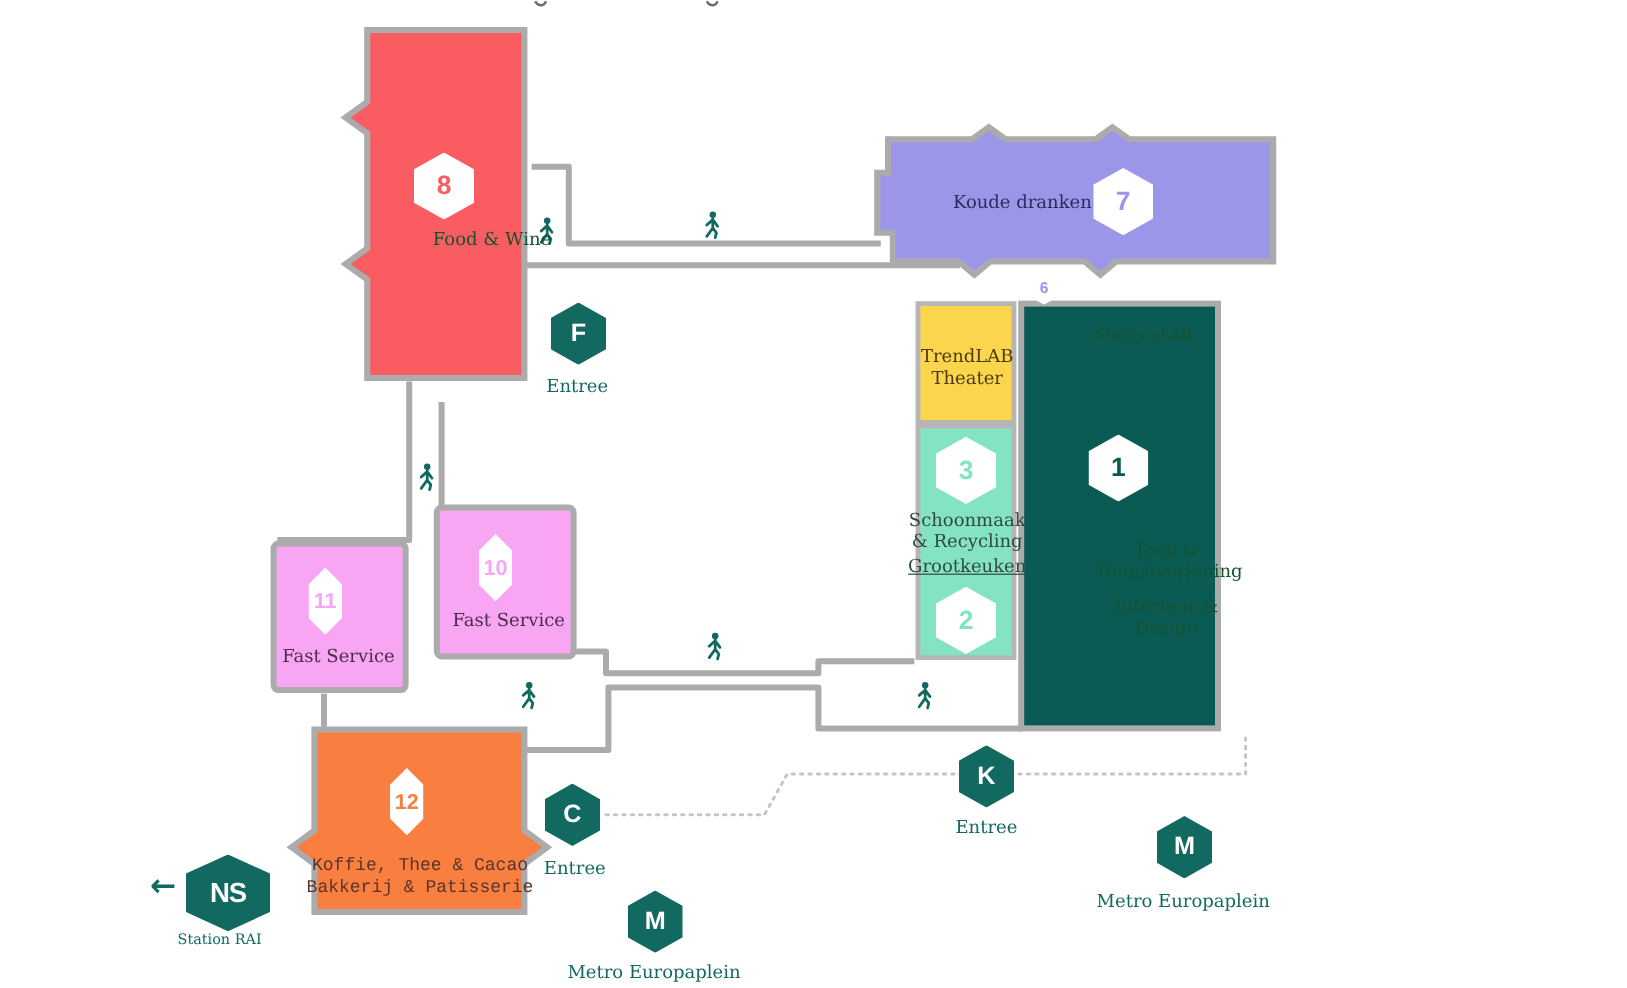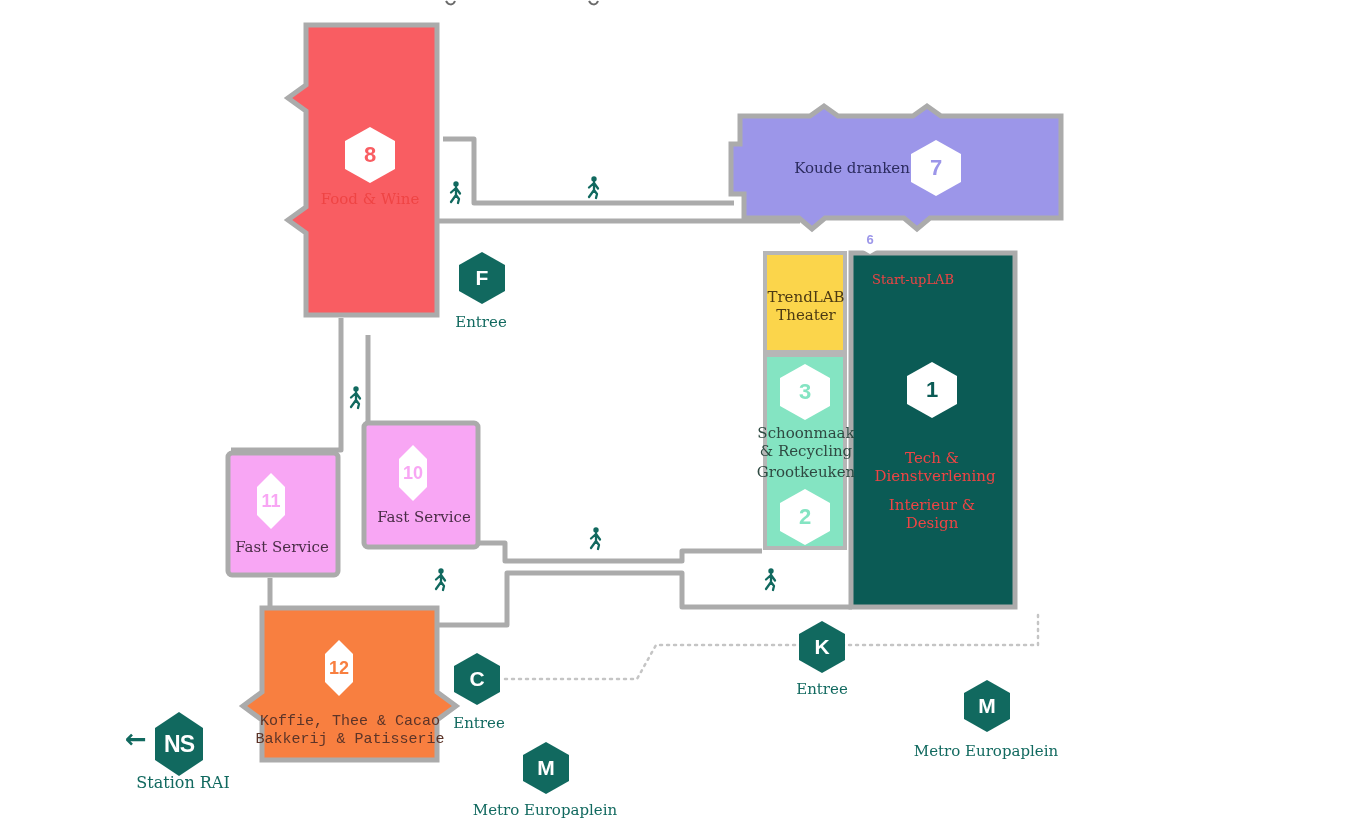--- a/index.html
+++ b/index.html
@@ -6,21 +6,21 @@
   .stage{
     position:relative;width:1356px;height:823px;background:#fff;overflow:hidden;
     font-family:"DejaVu Serif", serif;
   }
   .stage svg{position:absolute;left:0;top:0;}
   .lbl{
     position:absolute;transform:translate(-50%,-50%);
     text-align:center;font-size:15px;line-height:1.2;white-space:nowrap;
   }
   .wrap{white-space:normal;}
-  .lbl.white{color:#ef4444;}
+  .lbl.white{color:#14532d;margin-left:40px;}
   .lbl.teal{color:var(--teal);}
   .lbl.purple-ink{color:var(--purple-ink);}
   .lbl.yellow-ink{color:var(--yellow-ink);}
   .lbl.mint-ink{color:var(--mint-ink);}
   .lbl.pink-ink{color:var(--pink-ink);}
   .lbl.orange-ink{color:var(--orange-ink);font-family:Liberation Mono, monospace;}
   .hex{
     position:absolute;display:flex;align-items:center;justify-content:center;
     clip-path:polygon(50% 0%,100% 25%,100% 75%,50% 100%,0% 75%,0% 25%);
     font-family:"Liberation Sans", sans-serif;font-weight:bold;
@@ -30,21 +30,21 @@
   .n-red{color:var(--red);}
   .n-purple{color:var(--purple);}
   .n-tealhall{color:var(--teal-hall);}
   .n-mint{color:var(--mint);}
   .n-pink{color:var(--pink);}
   .n-orange{color:var(--orange);}
   .big{width:50px;height:56px;font-size:22px;}
   .big2{width:28px;height:56px;font-size:18px;}
   .small6{width:26px;height:30px;font-size:13px;}
   .entr{width:46px;height:52px;font-size:21px;}
-  .ns{width:48px;height:64px;font-size:23px;letter-spacing:-1px;}
+  .ns{width:70px;height:64px;font-size:23px;letter-spacing:-1px;}
   .title{
     position:absolute;transform:translate(-50%,-50%);
     font-family:"Liberation Sans", sans-serif;font-weight:bold;
     font-size:35px;letter-spacing:0px;color:var(--title);white-space:nowrap;
   }
   .arrow{
     position:absolute;transform:translate(-50%,-50%);
     color:var(--teal);font-family:"DejaVu Sans", sans-serif;
     font-size:26px;font-weight:bold;line-height:1;
   }
@@ -125,21 +125,21 @@
       <span>12</span>
     </div>
 
   <div class="lbl white" style="left:370px;top:199px;">Food &amp; Wine</div>
   <div class="lbl purple-ink" style="left:852px;top:168px;">Koude dranken</div>
   <div class="lbl white" style="left:913px;top:280px;font-size:13px;">Start-upLAB</div>
   <div class="lbl white wrap" style="left:932px;top:467px;width:115px;">Tech &amp; Dienstverlening</div>
   <div class="lbl white wrap" style="left:932px;top:514px;width:115px;">Interieur &amp; Design</div>
   <div class="lbl yellow-ink wrap" style="left:806px;top:306px;width:92px;">TrendLAB Theater</div>
   <div class="lbl mint-ink wrap" style="left:806px;top:442px;width:100px;">Schoonmaak &amp; Recycling</div>
-  <div class="lbl mint-ink" style="left:806px;top:472px;">Grootkeuken</div>
+  <div class="lbl mint-ink" style="left:806px;top:472px;text-decoration:underline;">Grootkeuken</div>
   <div class="lbl pink-ink" style="left:424px;top:517px;">Fast Service</div>
   <div class="lbl pink-ink" style="left:282px;top:547px;">Fast Service</div>
   <div class="lbl orange-ink" style="left:350px;top:722px;">Koffie, Thee &amp; Cacao</div>
   <div class="lbl orange-ink" style="left:350px;top:740px;">Bakkerij &amp; Patisserie</div>
 
   <div class="hex hex-teal entr" style="left:459px;top:252px;">
       <span>F</span>
     </div>
   <div class="lbl teal" style="left:481px;top:322px;">Entree</div>
 
@@ -160,15 +160,15 @@
 
   <div class="hex hex-teal entr" style="left:964px;top:680px;">
       <span>M</span>
     </div>
   <div class="lbl teal" style="left:986px;top:751px;">Metro Europaplein</div>
 
   <div class="hex hex-teal ns" style="left:155px;top:712px;">
       <span>NS</span>
     </div>
   <div class="arrow" style="left:136px;top:739px;">←</div>
-  <div class="lbl teal" style="left:183px;top:783px;font-size:16px;text-align:center;">Station RAI</div>
+  <div class="lbl teal" style="left:183px;top:783px;font-size:12px;text-align:center;">Station RAI</div>
 
 </div>
 
 </body></html>

